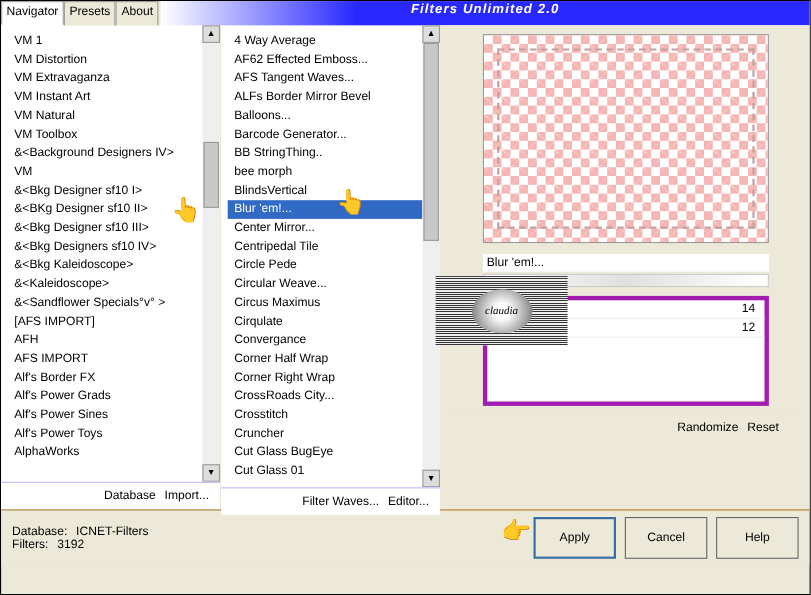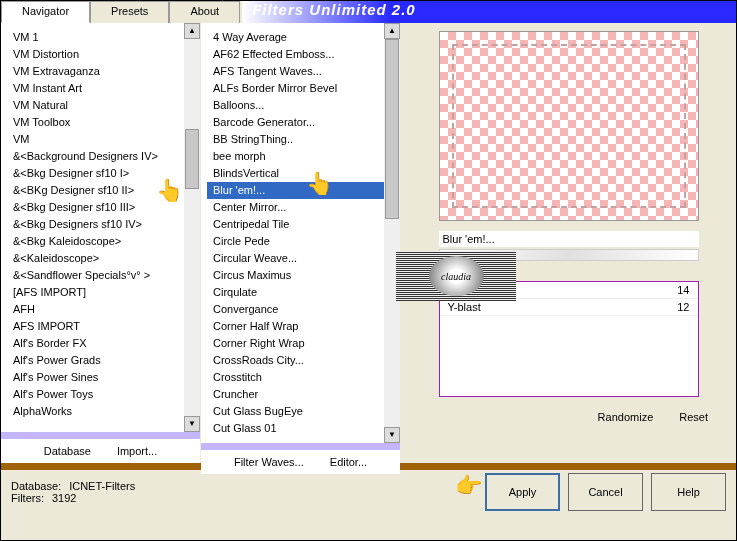--- a/index.html
+++ b/index.html
@@ -1,57 +1,57 @@
 <!DOCTYPE html>
 <html><head>
 <meta charset="utf-8">
 <style>
 * { box-sizing: border-box; margin: 0; padding: 0; }
 body { font-family: "Tahoma", "MS Sans Serif", sans-serif; font-size: 11px; background: #ece9d8; width: 737px; height: 541px; overflow: hidden; position: relative; border: 1px solid #000; }
 .title-bar { height: 22px; display: flex; }
 .tabs { display: flex; background: #fff; flex: 0 0 auto; }
-.tab { padding: 3px 20px; border: 1px solid #999; border-bottom: none; background: #ece9d8; cursor: pointer; }
+.tab { padding: 3px 4px; border: 1px solid #999; border-bottom: none; background: #ece9d8; cursor: pointer; }
 .tab.active { background: #fff; border-bottom: 1px solid #fff; position: relative; z-index: 2; }
 .title-fill { flex: 1; background: linear-gradient(to right, #fff 0%, #2929ff 30%, #2929ff 100%); margin-left: 2px; }
-.title-text { color: #fff; font-style: italic; font-weight: bold; font-size: 15px; text-align: left; padding: 0 10px; letter-spacing: 1px; }
+.title-text { color: #fff; font-style: italic; font-weight: bold; font-size: 12px; text-align: center; padding: 0 10px; letter-spacing: 1px; }
 .main { display: flex; height: 440px; background: #fff; }
 .col { position: relative; display: flex; flex-direction: column; }
 .col1 { width: 200px; border-right: 1px solid #ece9d8; }
 .col2 { width: 200px; border-right: 1px solid #ece9d8; }
 .col3 { flex: 1; background: #ece9d8; padding: 8px; }
 .list { flex: 1; overflow-y: hidden; padding: 6px 0 6px 6px; position: relative; }
 .list-item { padding: 1px 6px; white-space: nowrap; overflow: hidden; cursor: pointer; line-height: 15px; }
 .list-item.selected { background: #316ac5; color: #fff; }
 .scrollbar { width: 16px; background: #efefef; display: flex; flex-direction: column; }
 .sb-btn { height: 16px; background: #ddd; border: 1px solid #999; font-size: 8px; text-align: center; line-height: 14px; }
 .sb-thumb { background: #c8c8c8; border: 1px solid #999; width: 14px; margin: 0 auto; }
 .col-wrap { display: flex; flex: 1; }
-.btn-row { display: flex; gap: 26px; padding: 6px 10px; border-top: 7px solid #c4b5fd; background: #fff; justify-content: center; }
+.btn-row { display: flex; gap: 8px; padding: 6px 10px; border-top: 1px solid #c4b5fd; background: #fff; justify-content: flex-end; }
 .btn-row2 { justify-content: flex-end; padding-right: 20px; }
 .link-btn { color: #000; font-size: 11px; cursor: pointer; text-decoration: none; }
 .preview-box { width: 260px; height: 190px; margin: 0 auto; background: #fff; position: relative; border: 1px solid #999; }
 .checker { position: absolute; inset: 0; background-image:
   linear-gradient(45deg, #f5b5b5 25%, transparent 25%),
   linear-gradient(-45deg, #f5b5b5 25%, transparent 25%),
   linear-gradient(45deg, transparent 75%, #f5b5b5 75%),
   linear-gradient(-45deg, transparent 75%, #f5b5b5 75%);
   background-size: 16px 16px; background-position: 0 0, 0 8px, 8px -8px, -8px 0px; }
 .checker-inner { position: absolute; inset: 12px; border: 2px dashed #c4a0a0; }
 .filter-name-row { margin-top: 10px; padding: 2px 4px; background: #fff; font-size: 11px; width: 260px; margin-left: auto; margin-right: auto; }
 .progress { height: 12px; width: 260px; margin: 2px auto; background: linear-gradient(to right, #fff 0%, #e0e0e0 50%, #fff 100%); border: 1px solid #ccc; }
-.params { background: #fff; width: 260px; margin: 18px auto 0; border: 1px solid #a21caf; height: 116px; }
+.params { background: #fff; width: 260px; margin: 6px auto 0; border: 4px solid #a21caf; height: 100px; }
 .param-row { display: flex; justify-content: space-between; padding: 2px 8px; border-bottom: 1px solid #eee; }
-.footer { height: 50px; background: #ece9d8; display: flex; align-items: center; padding: 4px 10px; border-top: 7px solid #a16207; }
+.footer { height: 50px; background: #ece9d8; display: flex; align-items: center; padding: 4px 10px; border-top: 1px solid #a16207; }
 .footer-left { flex: 1; font-size: 11px; }
 .footer-left div { display: flex; gap: 8px; }
 .footer-right { display: flex; gap: 8px; }
 .win-btn { width: 75px; height: 38px; background: #ece9d8; border: 1px solid #666; font-size: 11px; cursor: pointer; }
 .win-btn.default { border: 2px solid #3a6ea5; }
 .cursor-hand { position: absolute; font-size: 22px; pointer-events: none; z-index: 100; }
-.claudia { position: absolute; left: 395px; top: 250px; width: 120px; height: 50px; z-index: 200; background: repeating-linear-gradient(0deg, #333 0px, #333 1px, #eee 1px, #eee 2px); display:flex; align-items:center; justify-content:center; }
+.claudia { position: absolute; left: 395px; top: 250px; width: 120px; height: 63px; z-index: 200; background: repeating-linear-gradient(0deg, #333 0px, #333 1px, #eee 1px, #eee 2px); display:flex; align-items:center; justify-content:center; }
 .claudia-inner { width: 55px; height: 40px; border-radius: 50%; background: radial-gradient(circle, #fff 20%, #888 80%); display: flex; align-items: center; justify-content: center; font-family: cursive; font-size: 10px; font-style: italic; }
 </style>
 </head>
 <body>
 
 <div class="title-bar">
   <div class="tabs">
     <div class="tab active">Navigator</div>
     <div class="tab">Presets</div>
     <div class="tab">About</div>
@@ -64,22 +64,22 @@
 <div class="main">
   <div class="col col1">
     <div class="col-wrap">
       <div class="list" id="cat-list">
           <div class="list-item">VM 1</div>
           <div class="list-item">VM Distortion</div>
           <div class="list-item">VM Extravaganza</div>
           <div class="list-item">VM Instant Art</div>
           <div class="list-item">VM Natural</div>
           <div class="list-item">VM Toolbox</div>
+          <div class="list-item">&amp;&lt;Background Designers IV&gt;</div>
           <div class="list-item">VM</div>
-          <div class="list-item">&amp;&lt;Background Designers IV&gt;</div>
           <div class="list-item">&amp;&lt;Bkg Designer sf10 I&gt;</div>
           <div class="list-item">&amp;&lt;BKg Designer sf10 II&gt;</div>
           <div class="list-item">&amp;&lt;Bkg Designer sf10 III&gt;</div>
           <div class="list-item">&amp;&lt;Bkg Designers sf10 IV&gt;</div>
           <div class="list-item">&amp;&lt;Bkg Kaleidoscope&gt;</div>
           <div class="list-item">&amp;&lt;Kaleidoscope&gt;</div>
           <div class="list-item">&amp;&lt;Sandflower Specials°v° &gt;</div>
           <div class="list-item">[AFS IMPORT]</div>
           <div class="list-item">AFH</div>
           <div class="list-item">AFS IMPORT</div>

